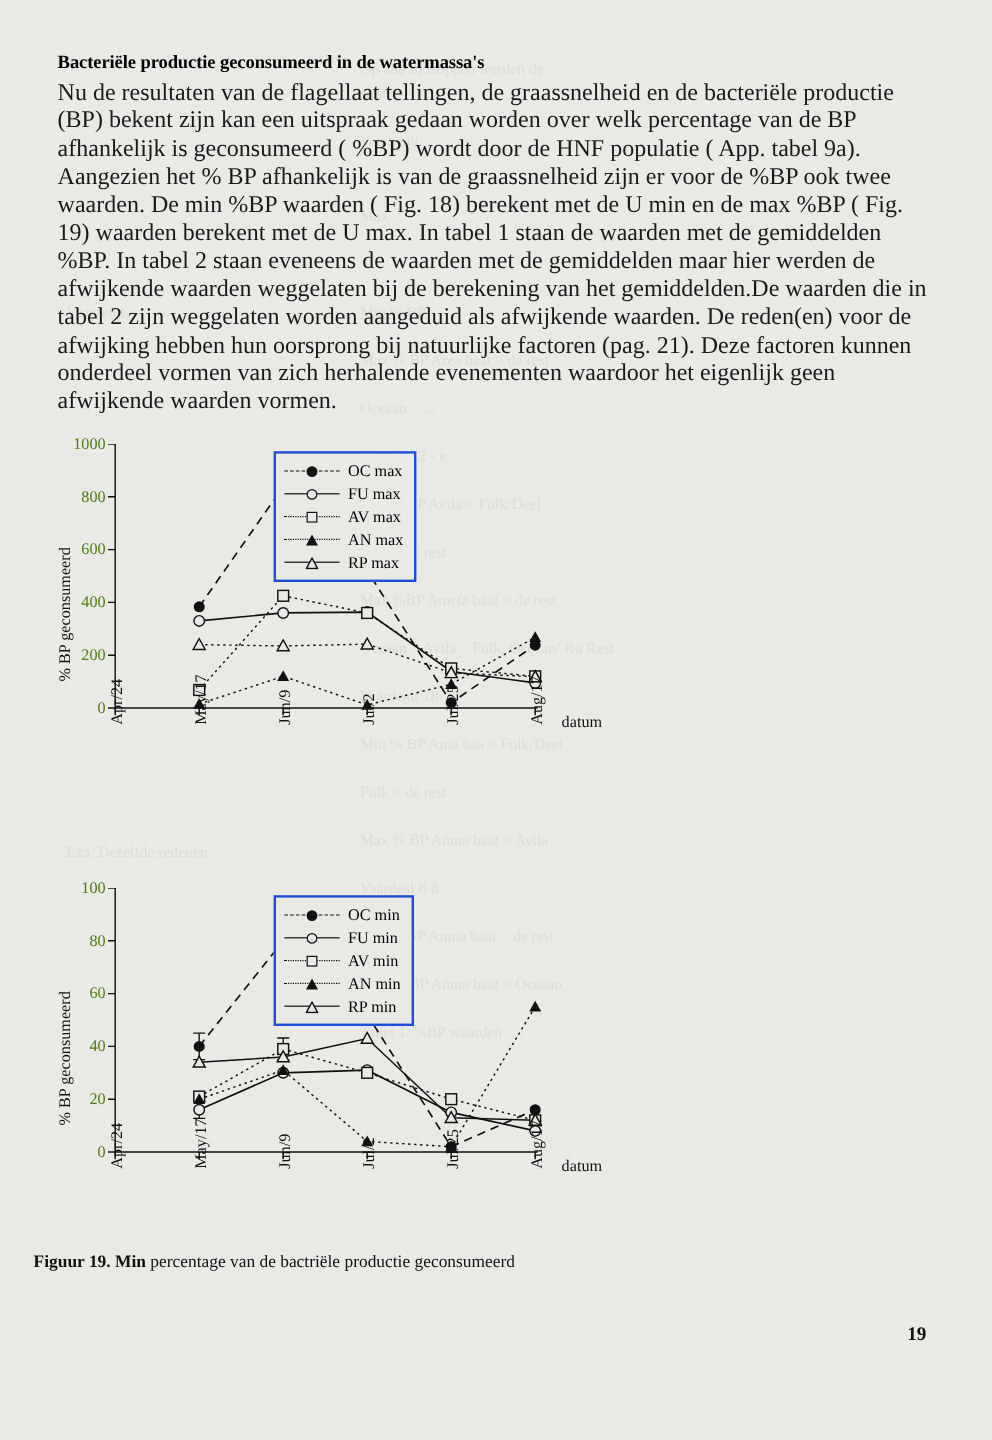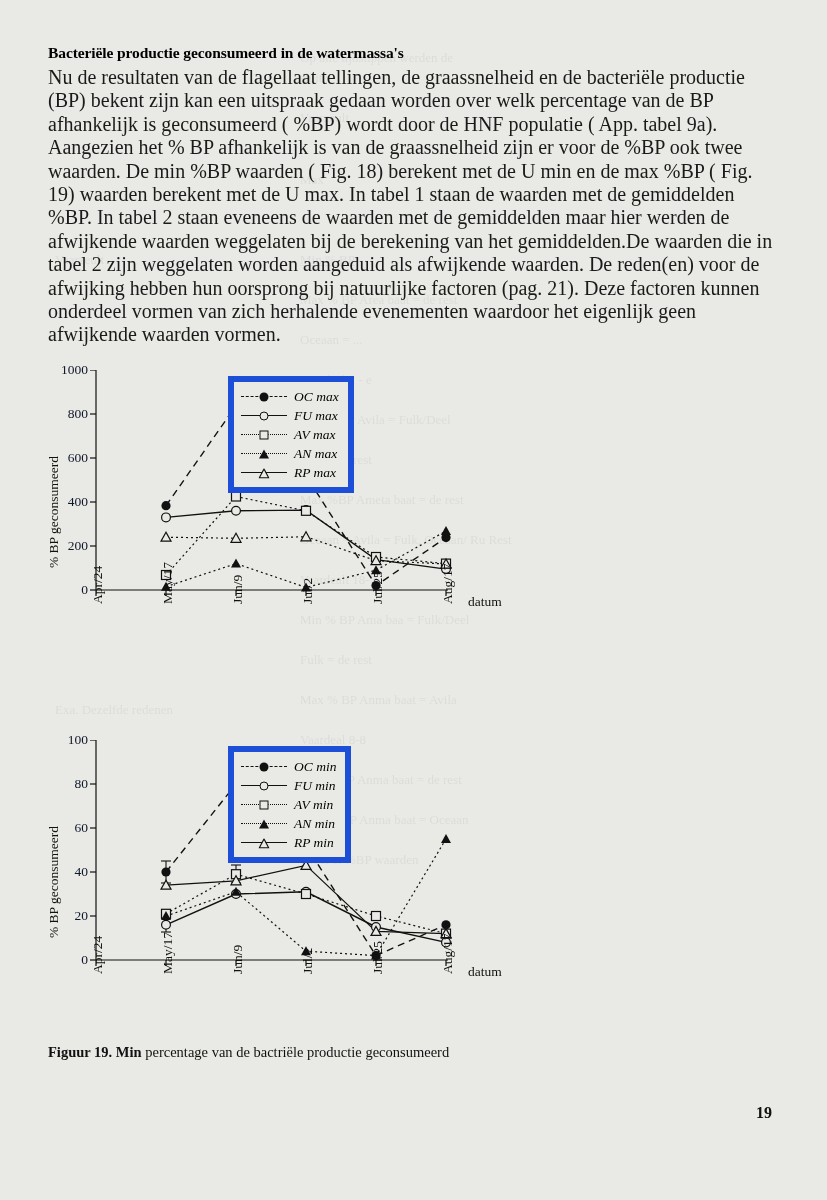--- a/index.html
+++ b/index.html
@@ -73,36 +73,35 @@
     position: absolute;
     font-size: 13.5px;
     font-family: "Liberation Serif", serif;
     color: #111;
   }
   .ytick {
     position: absolute;
     font-size: 13.5px;
     text-align: right;
     width: 48px;
-    color: #0f172a;
+    color: #4d7c0f;
   }
   .xtick {
     position: absolute;
     font-size: 13.5px;
     color: #111;
     transform: rotate(-90deg);
     transform-origin: left top;
     white-space: nowrap;
   }
   .legend {
     position: absolute;
-    border: 6px solid #1d4ed8;
+    border: 2px solid #1d4ed8;
     background: #e9e9e5;
     padding: 5px 9px 5px 7px;
-    font-style: italic;
   }
   .legend-row {
     display: flex;
     align-items: center;
     height: 19px;
     font-size: 13.5px;
     white-space: nowrap;
   }
   .legend-key { width: 46px; height: 14px; position: relative; margin-right: 7px; flex: none; }
   .legend-key .line {
@@ -426,20 +425,20 @@
               <svg width="11" height="10" style="position:absolute;left:-1px;top:0;">
                 <polygon points="5.5,0.5 0.8,9.3 10.2,9.3" fill="#e9e9e5" stroke="#111" stroke-width="1.2"></polygon>
               </svg>
             </span>
           </span>
           <span>RP min</span>
         </div>
       </div>
     </div>
 
-    <div class="caption" style="margin-top:26px; margin-left:20px;">
+    <div class="caption" style="margin-top:26px; ">
       <b>Figuur 19. Min</b><span> percentage van de bactriële productie geconsumeerd</span>
     </div>
   </div>
 
   <div class="pagenum">19</div>
 
 </div>
 
 </body></html>

